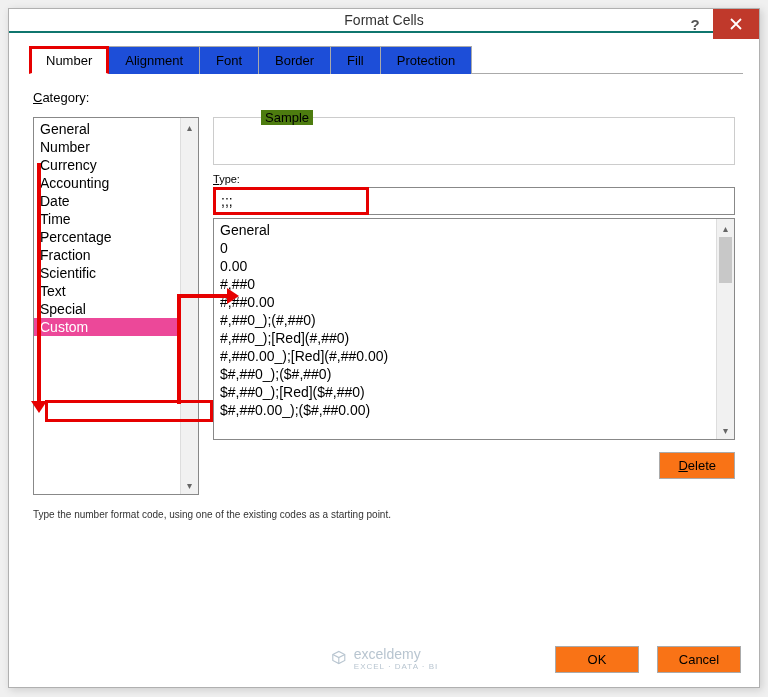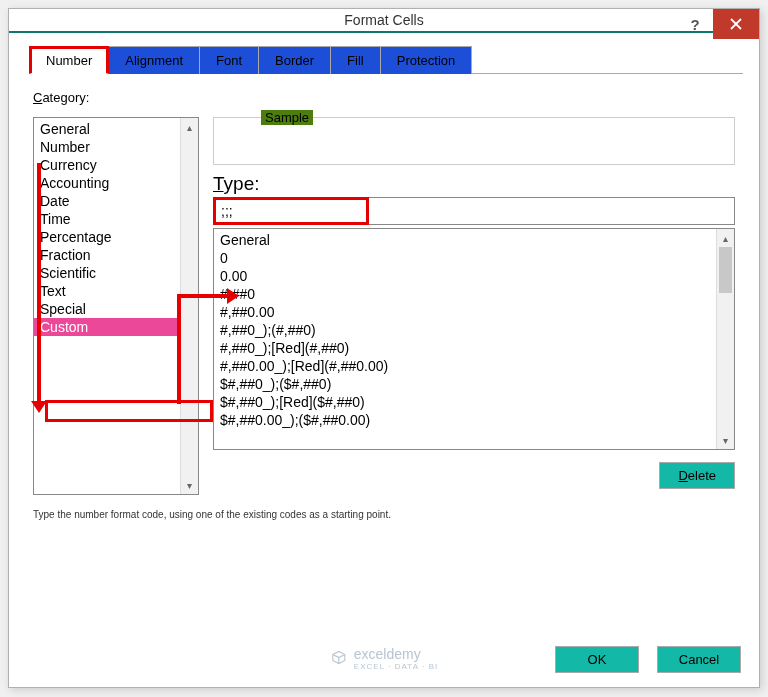--- a/index.html
+++ b/index.html
@@ -24,30 +24,30 @@
 .category-list { border: 1px solid #888; height: 378px; background: #fff; position: relative; display: flex; }
 .cat-items { flex: 1; padding: 2px 0; position: relative; }
 .cat-item { padding: 1px 6px; font-size: 14px; cursor: pointer; }
 .cat-item.selected { background: #ec4899; color: #fff; }
 .cat-scroll { width: 18px; background: #f1f1f1; border-left: 1px solid #ddd; display: flex; flex-direction: column; }
 .scroll-btn { height: 18px; display: flex; align-items: center; justify-content: center; color: #666; font-size: 10px; }
 .right-col { flex: 1; }
 .sample-group { border: 1px solid #ccc; padding: 6px 8px 12px 8px; margin-bottom: 8px; position: relative; }
 .sample-legend { position: absolute; top: -8px; left: 6px; background: #4d7c0f; padding: 0 4px; font-size: 13px; margin-left: 41px; }
 .sample-box { height: 28px; }
-.type-label { font-size: 19px; margin-top: 6px; margin-bottom: 2px; }
+.type-label { font-size: 11px; margin-top: 6px; margin-bottom: 2px; }
 .type-input-wrap { border: 3px solid #e60000; width: 156px; margin-bottom: 2px; }
 .type-input-wrap input { border: none; width: 100%; padding: 3px 5px; font-size: 14px; outline: none; }
 .format-list { border: 1px solid #888; margin-top: 3px; height: 222px; display: flex; background: #fff; }
 .format-items { flex: 1; padding: 2px 4px; overflow: hidden; }
 .format-item { font-size: 14px; padding: 0 2px; line-height: 18px; cursor: pointer; white-space: nowrap; }
 .format-scroll { width: 18px; background: #f1f1f1; border-left: 1px solid #ddd; display: flex; flex-direction: column; }
 .scroll-thumb { background: #c8c8c8; margin: 0 2px; }
 .delete-row { text-align: right; margin-top: 12px; }
-.btn { border: 1px solid #aaa; background: #14b8a6; padding: 5px 18px; font-size: 13px; cursor: pointer; font-family: inherit; }
+.btn { border: 1px solid #aaa; background: #f97316; padding: 5px 18px; font-size: 13px; cursor: pointer; font-family: inherit; }
 .hint-text { margin-top: 14px; font-size: 10px; color: #333; }
 .dialog-buttons { position: absolute; bottom: 14px; right: 18px; display: flex; gap: 18px; }
 .dialog-buttons .btn { min-width: 84px; }
 .watermark { position: absolute; bottom: 16px; left: 50%; transform: translateX(-50%); color: #b8c5d0; font-size: 14px; display: flex; align-items: center; gap: 6px; pointer-events: none; }
 .watermark-icon { width: 18px; height: 18px; }
 .annotation { position: absolute; pointer-events: none; }
 .red-box-custom { border: 3px solid #e60000; position: absolute; left: 20px; top: 326px; width: 168px; height: 22px; z-index: 5; }
 .red-arrow-down { position: absolute; left: 12px; top: 89px; width: 4px; height: 240px; background: #e60000; z-index: 5; }
 .red-arrow-down::after { content: ''; position: absolute; bottom: -10px; left: -6px; border-left: 8px solid transparent; border-right: 8px solid transparent; border-top: 12px solid #e60000; }
 .red-arrow-right { position: absolute; left: 152px; top: 220px; height: 4px; width: 52px; background: #e60000; z-index: 5; }

